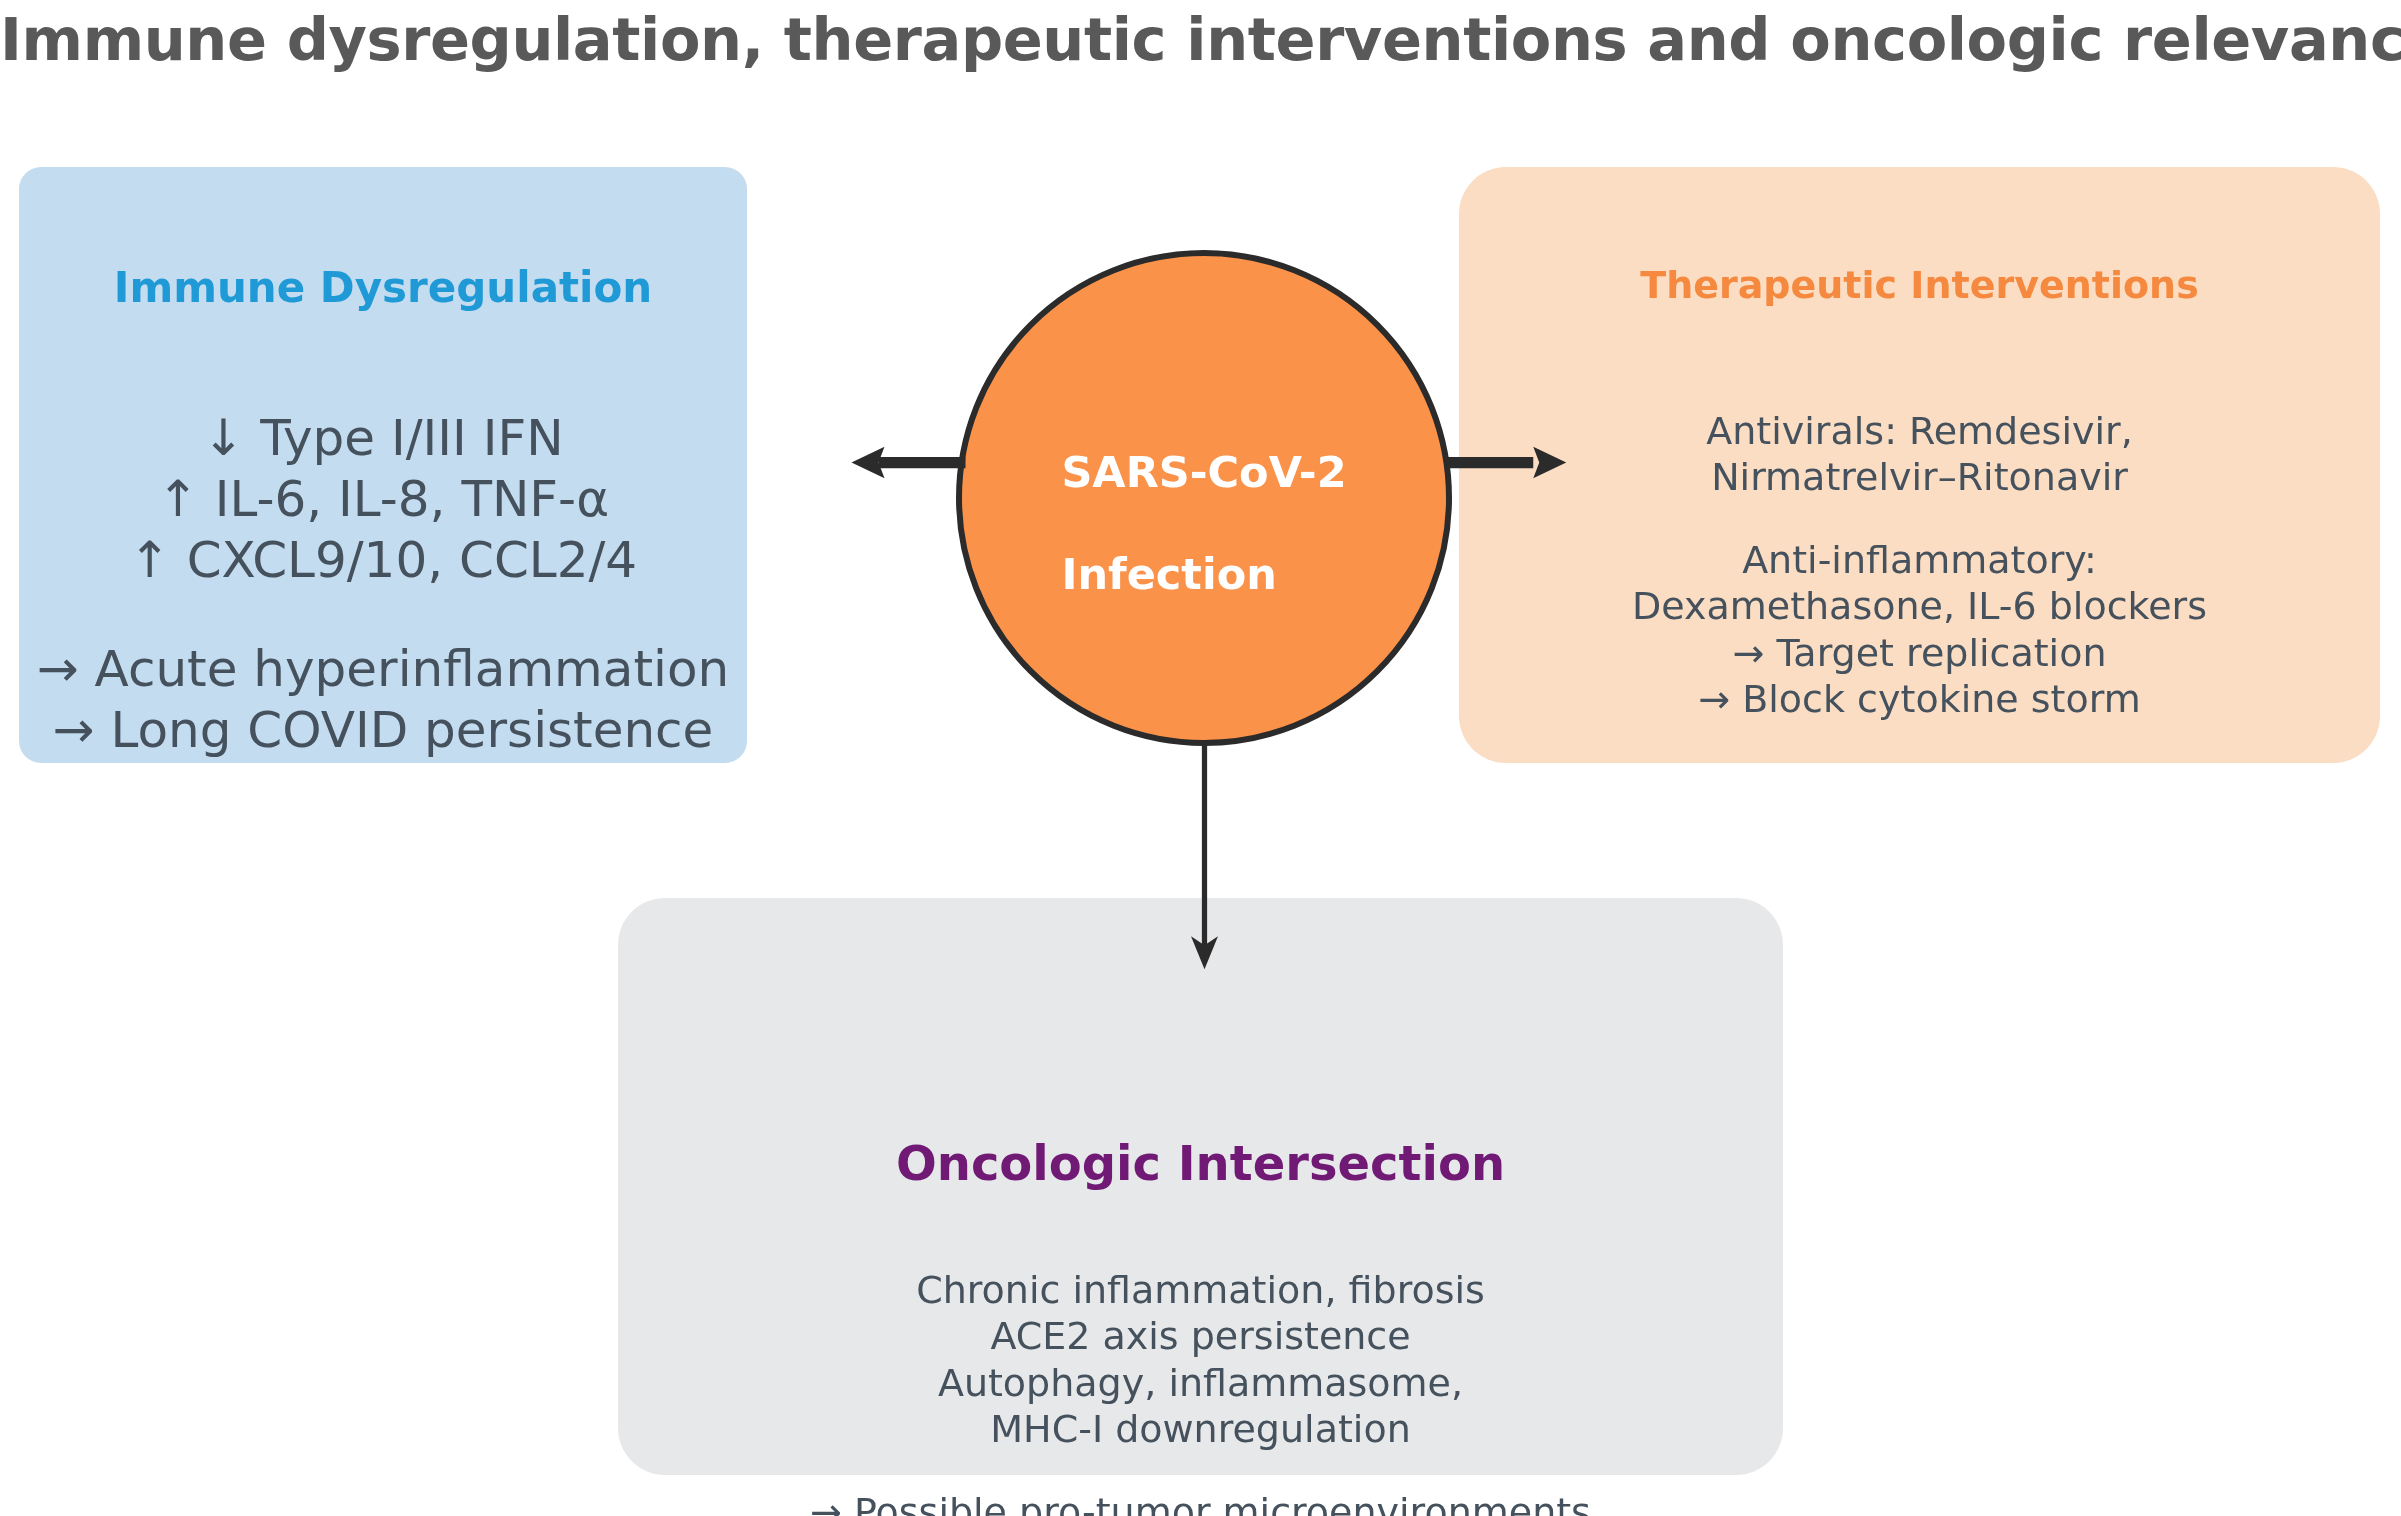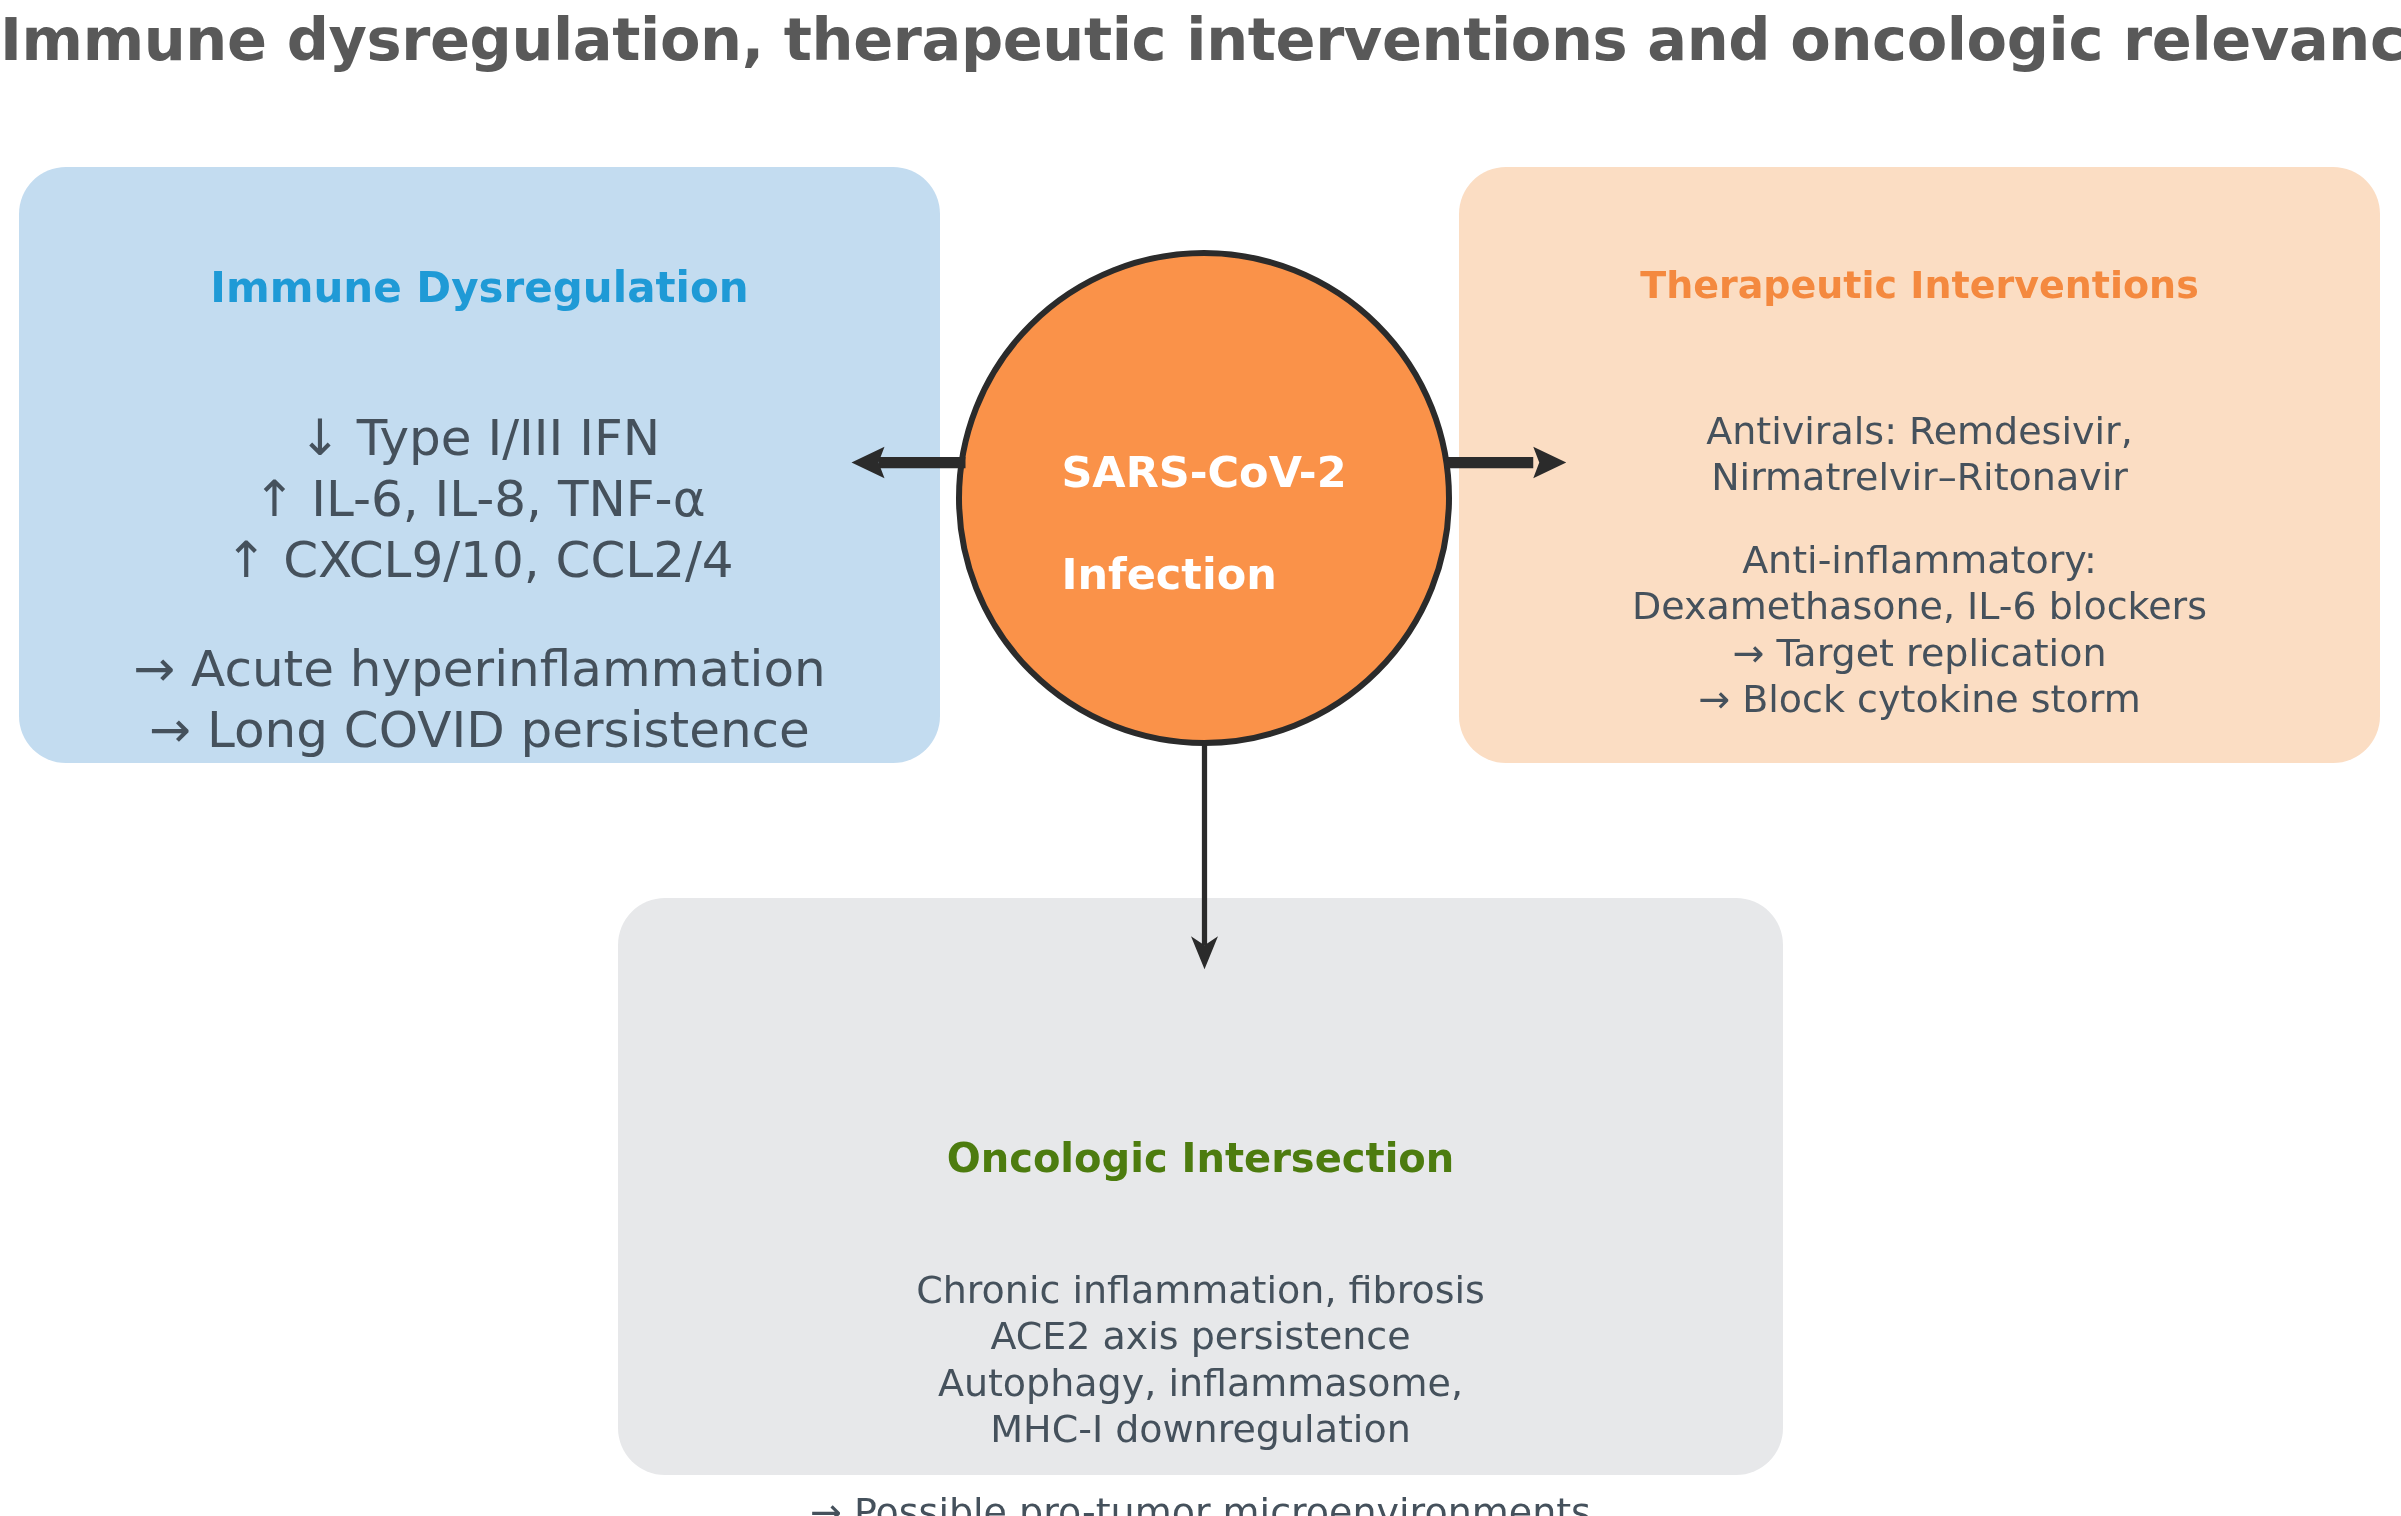--- a/index.html
+++ b/index.html
@@ -54,23 +54,24 @@
     text-align: center;
     color: #45515c;
   }
   .panel-body .line { display: block; }
   .gap { display: block; height: 0.95em; }
 
   
   #panel-immune {
     left: 19px;
     top: 167px;
-    width: 921px;
+    width: 728px;
     height: 596px;
     background: #c3dcf0;
+    border-radius: 22px;
   }
   #panel-immune .panel-heading {
     top: 96px;
     font-size: 42px;
     color: #1f9ad6;
   }
   #panel-immune .panel-body {
     top: 241px;
     font-size: 50px;
     line-height: 1.22;
@@ -98,22 +99,22 @@
   
   #panel-oncologic {
     left: 618px;
     top: 898px;
     width: 1165px;
     height: 577px;
     background: #e7e8ea;
   }
   #panel-oncologic .panel-heading {
     top: 237px;
-    font-size: 40px;
-    color: #4d7c0f;
+    font-size: 48px;
+    color: #701a75;
   }
   #panel-oncologic .panel-body {
     top: 369px;
     font-size: 38px;
     line-height: 1.22;
   }
 
   
   #node-sars {
     position: absolute;

